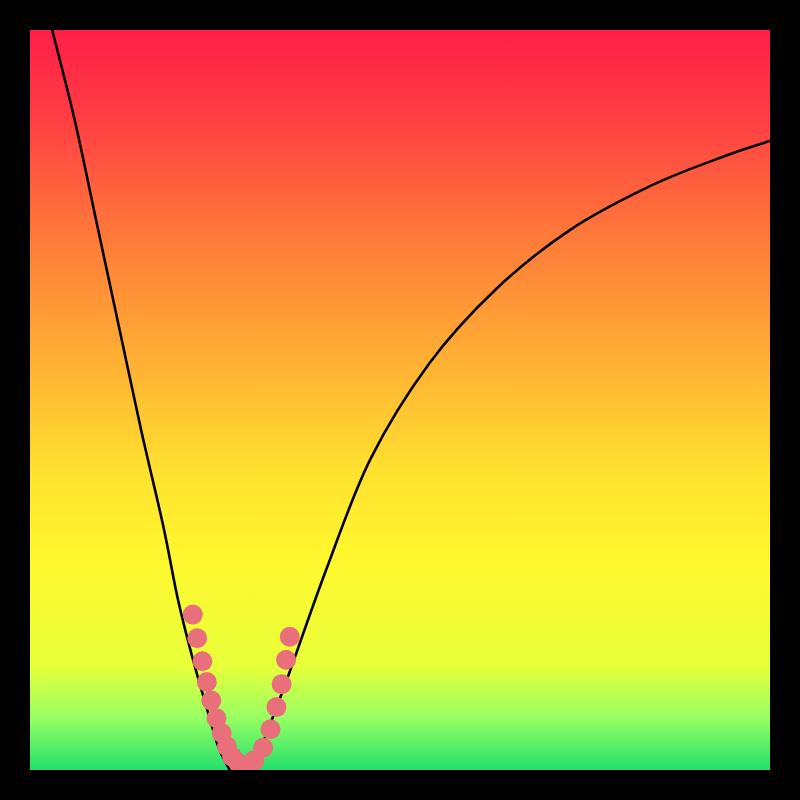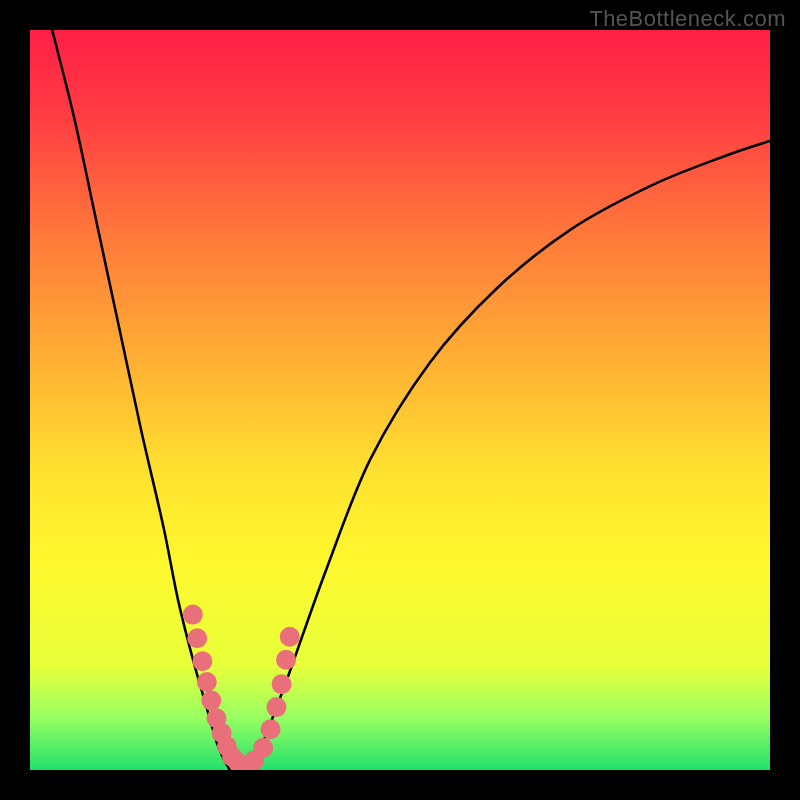--- a/index.html
+++ b/index.html
@@ -86,14 +86,13 @@
           <circle cx="31.50" cy="97.00" r="1.35" fill="#e96f7a"></circle>
           <circle cx="32.50" cy="94.50" r="1.35" fill="#e96f7a"></circle>
           <circle cx="33.30" cy="91.50" r="1.35" fill="#e96f7a"></circle>
           <circle cx="34.00" cy="88.40" r="1.35" fill="#e96f7a"></circle>
           <circle cx="34.60" cy="85.10" r="1.35" fill="#e96f7a"></circle>
           <circle cx="35.10" cy="82.00" r="1.35" fill="#e96f7a"></circle>
         </g>
     </svg>
 
   </div>
-  <div class="watermark">TheBottleneck.com</div>
 </div>
 
 </body></html>

